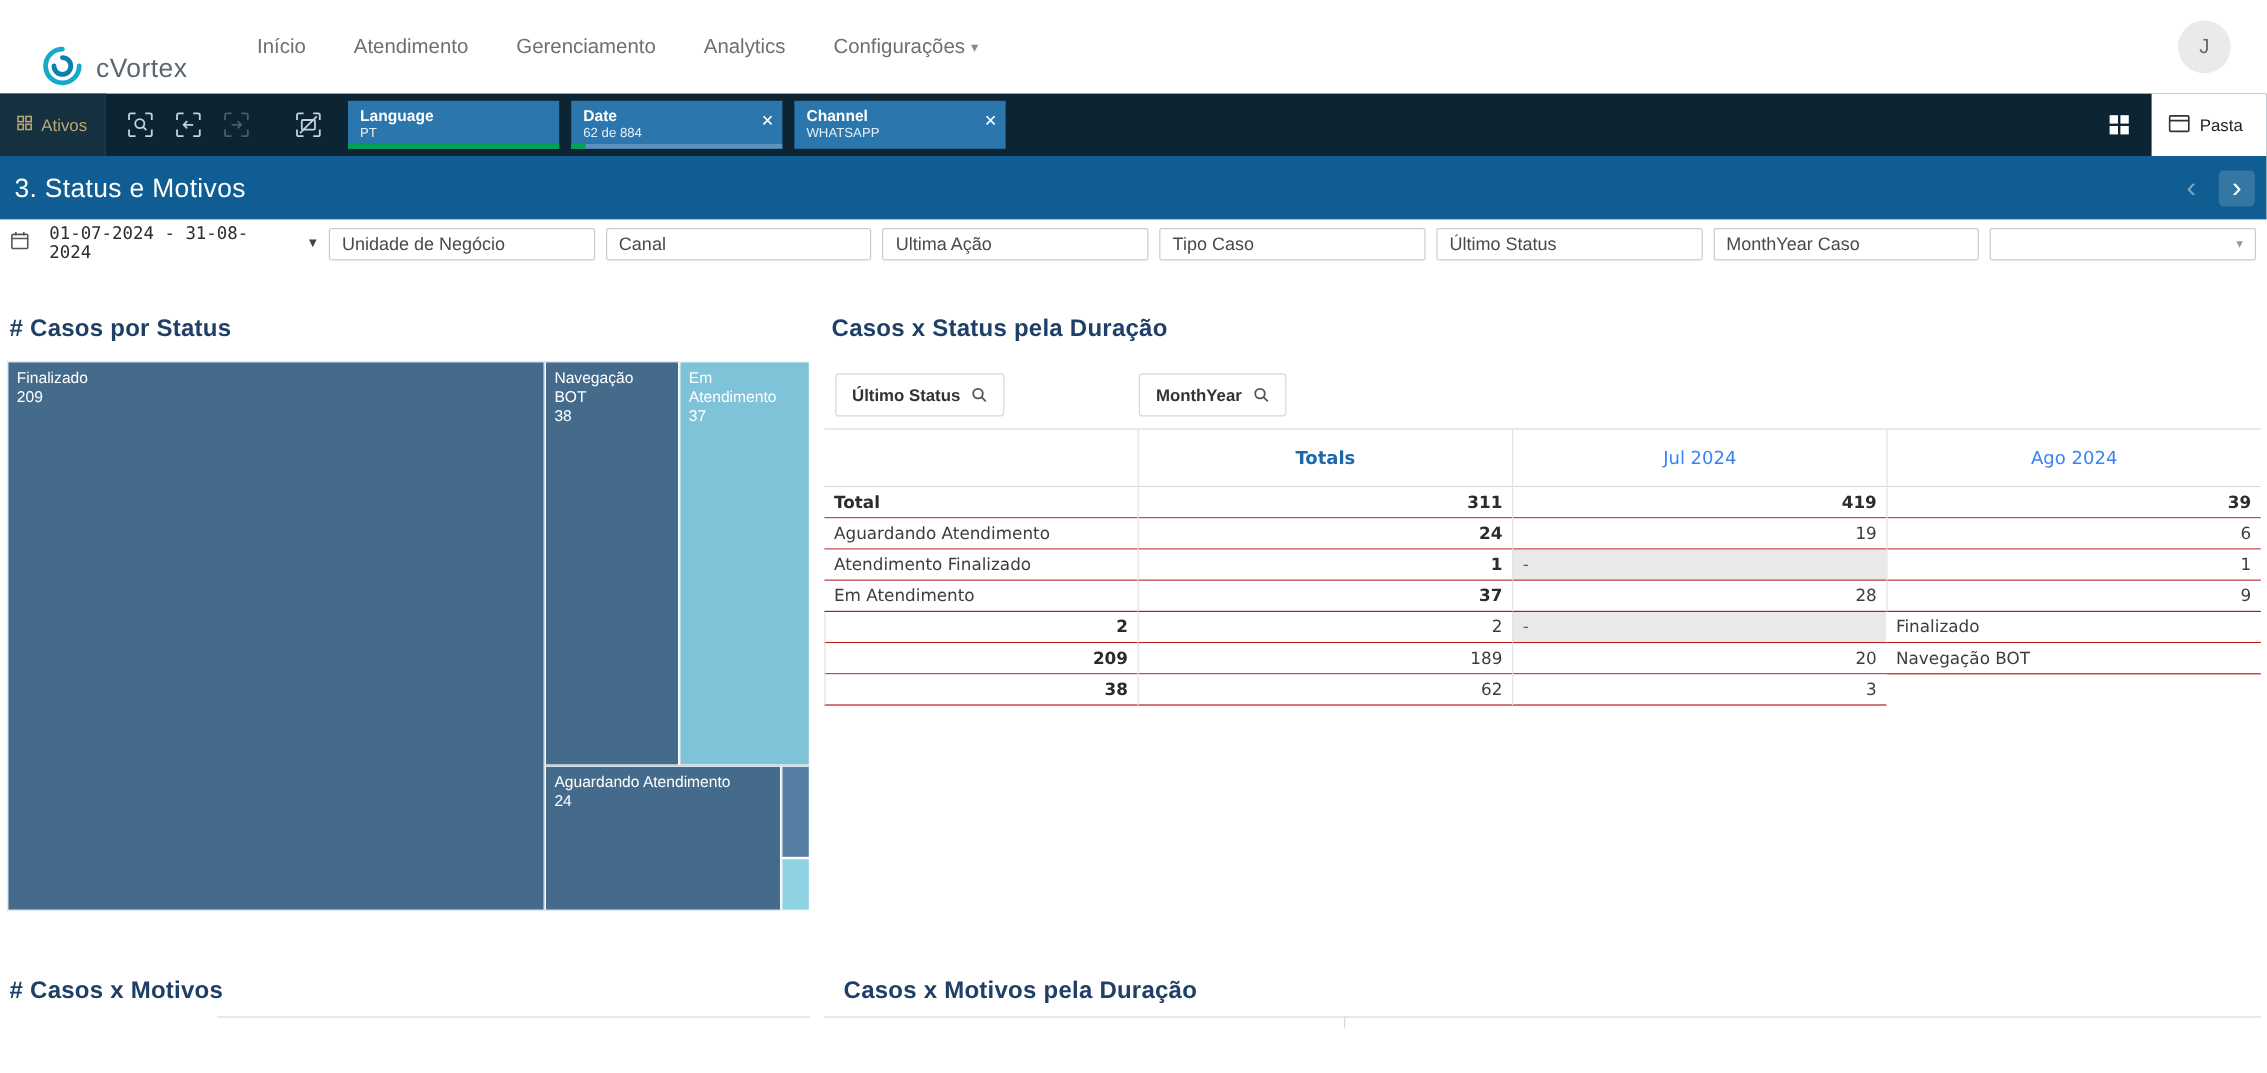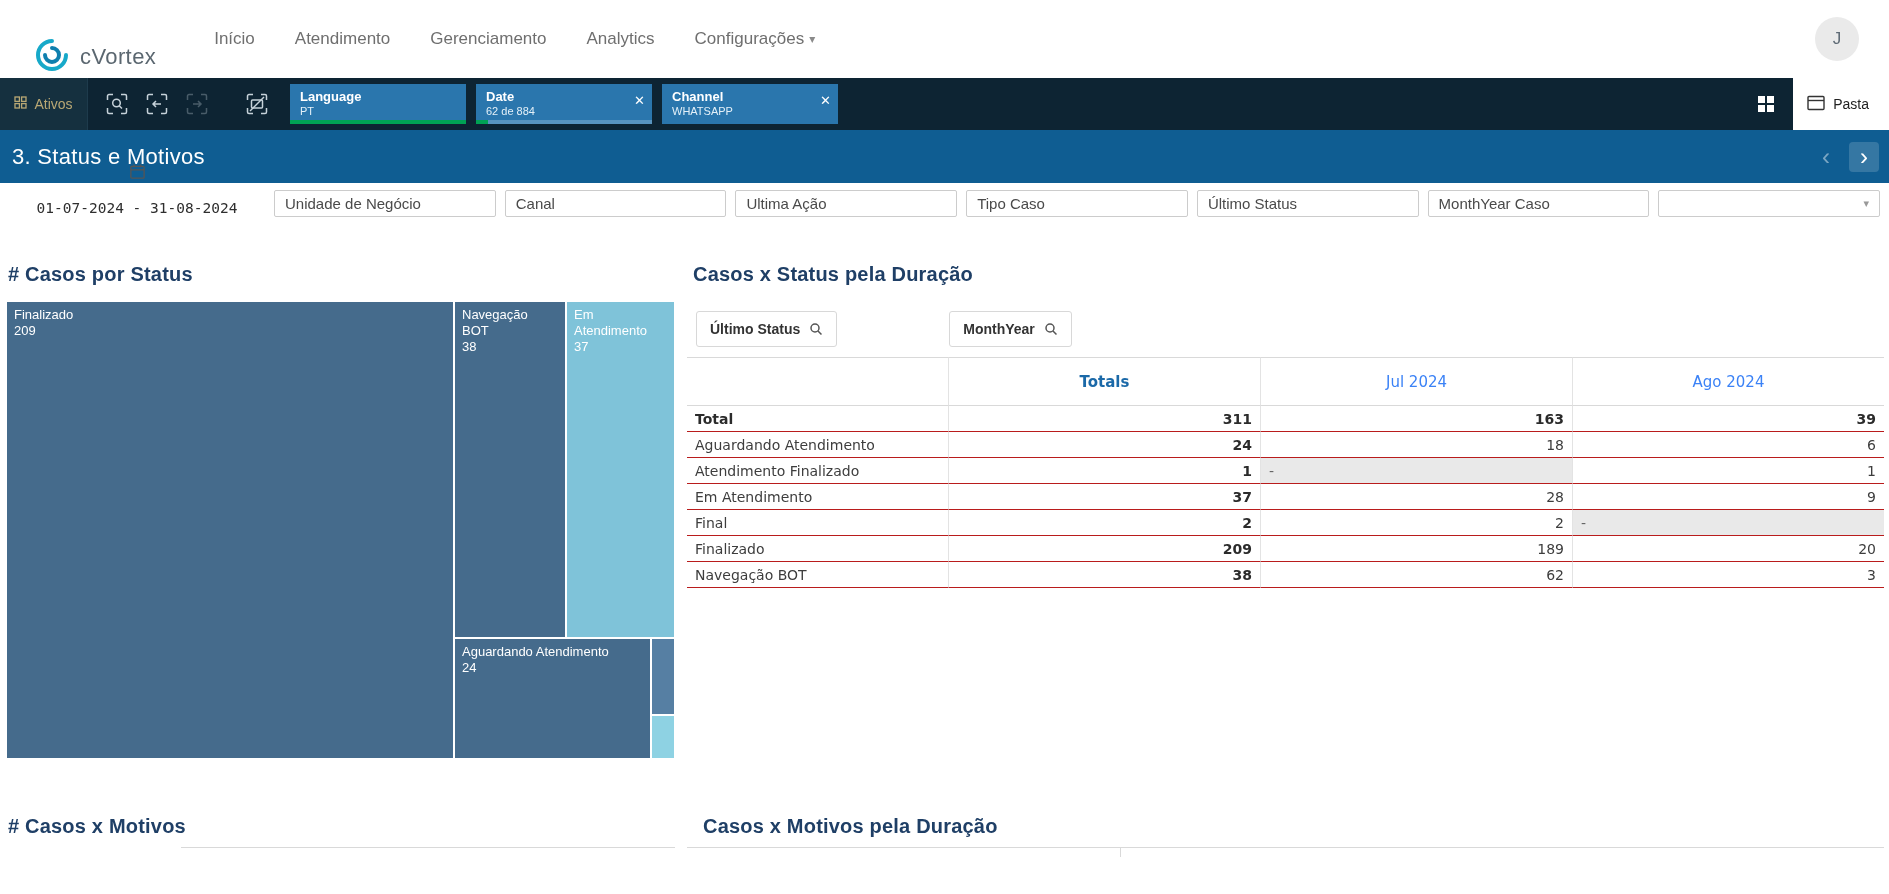--- a/index.html
+++ b/index.html
@@ -40,21 +40,21 @@
   
   .sheet-header { position:absolute; top:130px; left:0; right:0; height:53px; background:#0f5d92; display:flex; align-items:center; }
   .sheet-title { margin-left:12px; color:#fff; font-size:22px; font-weight:500; letter-spacing:.3px; }
   .nav-chevrons { margin-left:auto; margin-right:10px; display:flex; align-items:center; gap:8px; }
   .chev { width:30px; height:30px; display:flex; align-items:center; justify-content:center; font-size:24px; cursor:pointer; }
   .chev.prev { color:rgba(255,255,255,.45); }
   .chev.next { color:#fff; background:rgba(255,255,255,.16); border-radius:4px; }
 
   
   .filter-row { position:absolute; top:183px; left:0; right:0; height:40px; background:#fff; display:flex; align-items:center; }
-  .date-group { display:flex; align-items:center; gap:16px; margin-left:8px; width:258px; cursor:pointer;flex-direction:column; }
+  .date-group { display:flex; align-items:center; gap:16px; margin-left:8px; width:258px; cursor:pointer; }
   .date-text { font-family:"DejaVu Sans Mono", monospace; font-size:14.5px; color:#2e2e2e; }
   .date-caret { font-size:11px; color:#444; }
   .filter-fields { display:flex; gap:9px; flex:1; margin-left:8px; padding-right:9px; }
   .ffield { flex:1; height:27px; border:1px solid #cccccc; border-radius:2px; background:#fff;
             display:flex; align-items:center; padding:0 10px; font-size:15px; color:#4a4a4a; cursor:pointer; }
   .ffield.empty { justify-content:flex-end; color:#999; }
   .ffield .fcaret { font-size:11px; color:#999; }
 
   
   .main { position:absolute; top:223px; left:0; right:0; bottom:0; background:#fff; }
@@ -304,39 +304,38 @@
 
       <div class="ptable">
 
         <div class="ph"></div>
         <div class="ph vsep totals-h">Totals</div>
         <div class="ph vsep month-h">Jul 2024</div>
         <div class="ph vsep month-h">Ago 2024</div>
 
         <div class="pc label bold">Total</div>
         <div class="pc num vsep bold">311</div>
-        <div class="pc num vsep bold">163</div>
+        <div class="pc num vsep bold">419</div>
         <div class="pc num vsep bold">39</div>
 
         <div class="pc label">Aguardando Atendimento</div>
         <div class="pc num vsep bold">24</div>
-        <div class="pc num vsep">18</div>
+        <div class="pc num vsep">19</div>
         <div class="pc num vsep">6</div>
 
         <div class="pc label">Atendimento Finalizado</div>
         <div class="pc num vsep bold">1</div>
         <div class="pc nullc vsep">-</div>
         <div class="pc num vsep">1</div>
 
         <div class="pc label">Em Atendimento</div>
         <div class="pc num vsep bold">37</div>
         <div class="pc num vsep">28</div>
         <div class="pc num vsep">9</div>
 
-        <div class="pc label">Final</div>
         <div class="pc num vsep bold">2</div>
         <div class="pc num vsep">2</div>
         <div class="pc nullc vsep">-</div>
 
         <div class="pc label">Finalizado</div>
         <div class="pc num vsep bold">209</div>
         <div class="pc num vsep">189</div>
         <div class="pc num vsep">20</div>
 
         <div class="pc label">Navegação BOT</div>

